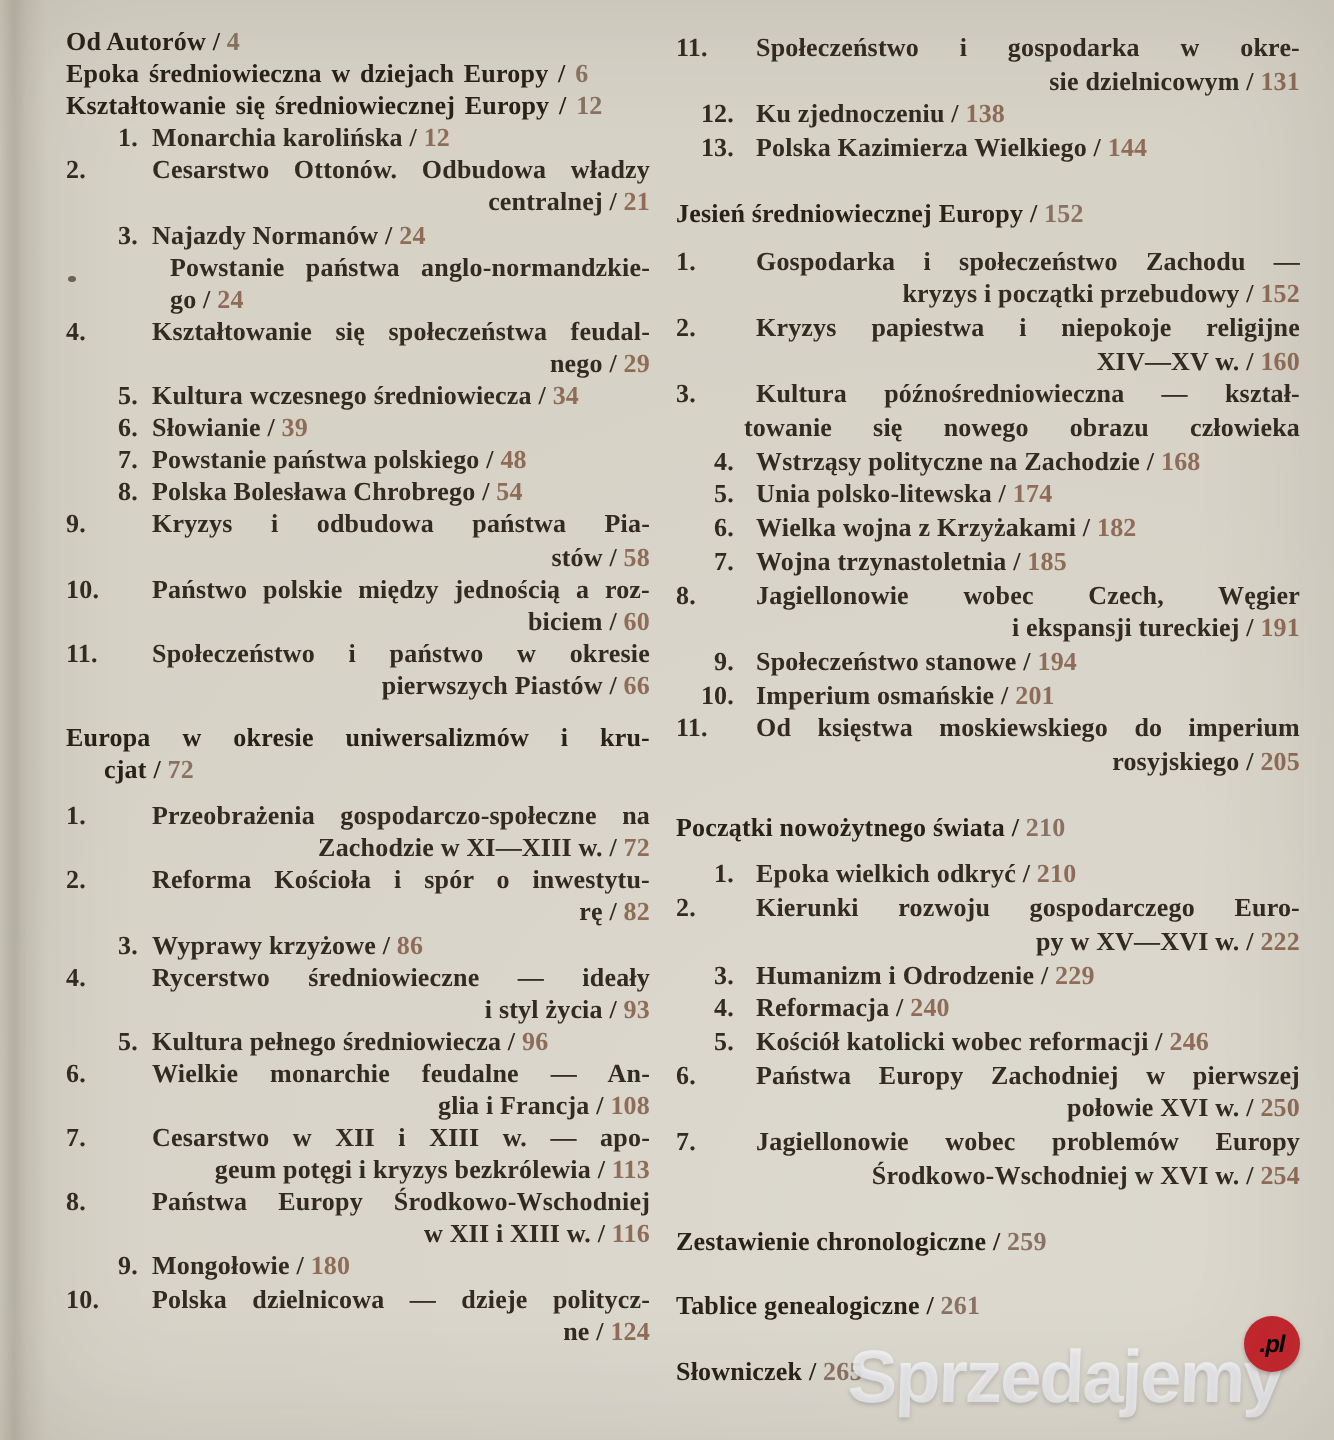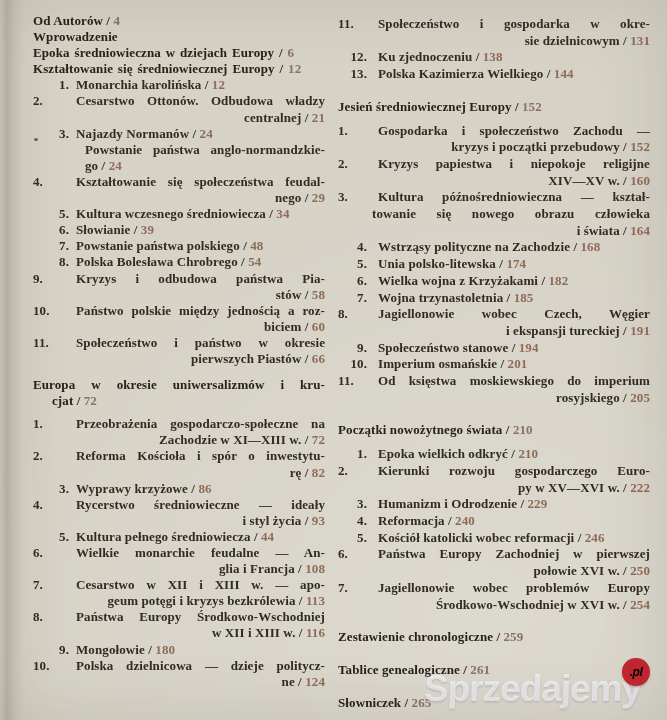--- a/index.html
+++ b/index.html
@@ -73,23 +73,20 @@
 </style>
 </head>
 <body>
 
 <div class="photo">
   <div class="col col-left" id="col-left">
       <div class="entry heading">
         <div class="line first end">Od Autorów<span> / </span><span class="pg">4</span></div>
       </div>
       <div class="entry heading">
-        <div class="line first end">Wprowadzenie</div>
-      </div>
-      <div class="entry heading">
         <div class="line first end fillline">Epoka średniowieczna w dziejach Europy<span> / </span><span class="pg">6</span></div>
       </div>
       <div class="entry heading">
         <div class="line first end fillline">Kształtowanie się średniowiecznej Europy<span> / </span><span class="pg">12</span></div>
       </div>
       <div class="entry item">
         <div class="line first end"><span class="num">1.</span>Monarchia karolińska<span> / </span><span class="pg">12</span></div>
       </div>
       <div class="entry item">
         <div class="line first full"><span class="num">2.</span>Cesarstwo Ottonów. Odbudowa władzy</div>
@@ -143,21 +140,21 @@
         <div class="line cont end">rę<span> / </span><span class="pg">82</span></div>
       </div>
       <div class="entry item">
         <div class="line first end"><span class="num">3.</span>Wyprawy krzyżowe<span> / </span><span class="pg">86</span></div>
       </div>
       <div class="entry item">
         <div class="line first full"><span class="num">4.</span>Rycerstwo średniowieczne — ideały</div>
         <div class="line cont end">i styl życia<span> / </span><span class="pg">93</span></div>
       </div>
       <div class="entry item">
-        <div class="line first end"><span class="num">5.</span>Kultura pełnego średniowiecza<span> / </span><span class="pg">44</span></div>
+        <div class="line first end"><span class="num">5.</span>Kultura pełnego średniowiecza<span> / </span><span class="pg">96</span></div>
       </div>
       <div class="entry item">
         <div class="line first full"><span class="num">6.</span>Wielkie monarchie feudalne — An-</div>
         <div class="line cont end">glia i Francja<span> / </span><span class="pg">108</span></div>
       </div>
       <div class="entry item">
         <div class="line first full"><span class="num">7.</span>Cesarstwo w XII i XIII w. — apo-</div>
         <div class="line cont end">geum potęgi i kryzys bezkrólewia<span> / </span><span class="pg">113</span></div>
       </div>
       <div class="entry item">
@@ -190,21 +187,20 @@
         <div class="line first full"><span class="num">1.</span>Gospodarka i społeczeństwo Zachodu —</div>
         <div class="line cont end">kryzys i początki przebudowy<span> / </span><span class="pg">152</span></div>
       </div>
       <div class="entry item">
         <div class="line first full"><span class="num">2.</span>Kryzys papiestwa i niepokoje religijne</div>
         <div class="line cont end">XIV—XV w.<span> / </span><span class="pg">160</span></div>
       </div>
       <div class="entry item">
         <div class="line first full"><span class="num">3.</span>Kultura późnośredniowieczna — kształ-</div>
         <div class="line cont full">towanie się nowego obrazu człowieka</div>
-        <div class="line cont end">i świata<span> / </span><span class="pg">164</span></div>
       </div>
       <div class="entry item">
         <div class="line first end"><span class="num">4.</span>Wstrząsy polityczne na Zachodzie<span> / </span><span class="pg">168</span></div>
       </div>
       <div class="entry item">
         <div class="line first end"><span class="num">5.</span>Unia polsko-litewska<span> / </span><span class="pg">174</span></div>
       </div>
       <div class="entry item">
         <div class="line first end"><span class="num">6.</span>Wielka wojna z Krzyżakami<span> / </span><span class="pg">182</span></div>
       </div>

